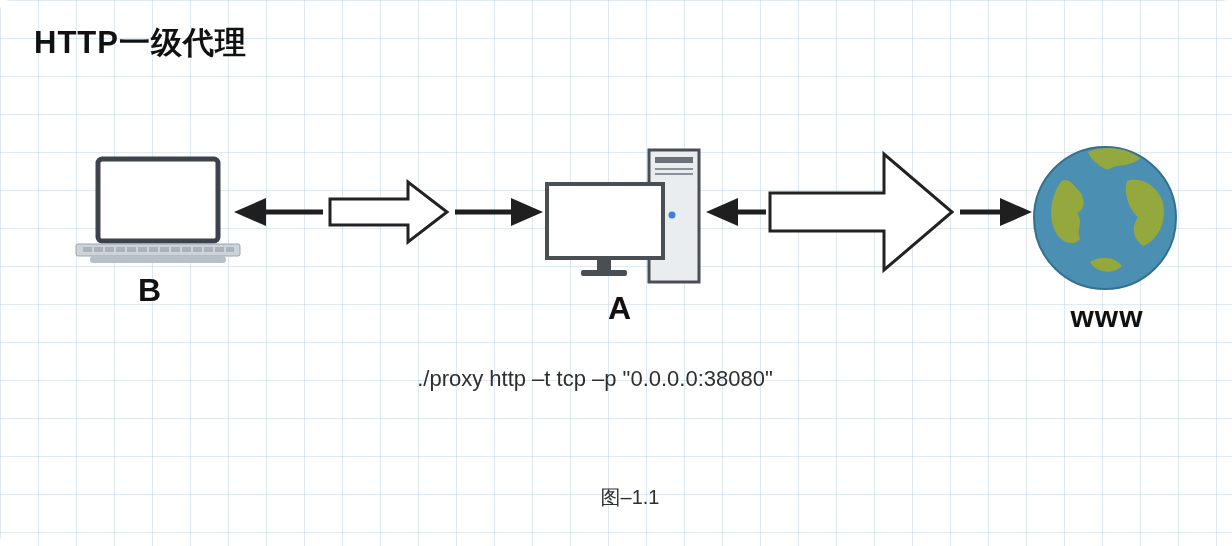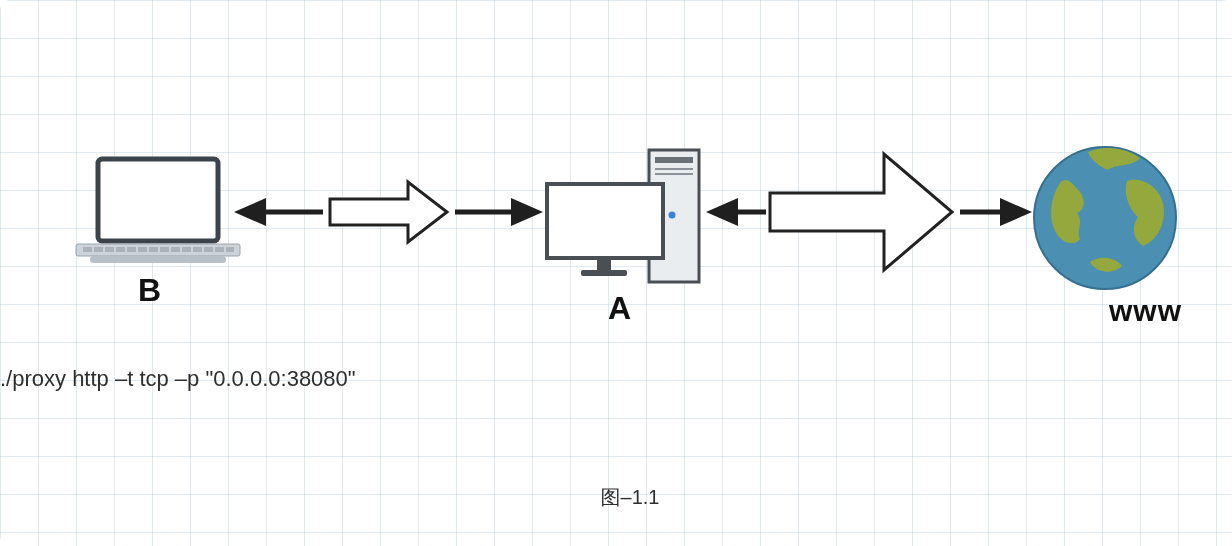--- a/index.html
+++ b/index.html
@@ -35,49 +35,50 @@
     color: #222222;
   }
   .node-label {
     font-size: 32px;
     font-weight: 600;
     color: #111111;
   }
   .label-b { left: 138px; top: 272px; }
   .label-a { left: 608px; top: 290px; }
   .label-www {
-    left: 1032px; top: 294px;
+    left: 1032px; top: 300px;
     width: 150px;
-    text-align: right;
+    text-align: center;
     font-weight: 700;
     font-size: 30px;
     letter-spacing: 1px;
   }
   .command {
     left: 0; top: 366px;
     width: 1190px;
-    text-align: left;
+    text-align: center;
     font-size: 22px;
     color: #2e2e2e;
   }
   .caption {
     left: 0; top: 484px;
     width: 1260px;
     text-align: center;
     font-size: 20px;
     color: #2e2e2e;
   }
   svg { display: block; }
   .layer { left: 0; top: 0; pointer-events: none; }
 </style>
 </head>
 <body>
 
 <div class="canvas">
 
+  <div class="abs title">HTTP一级代理</div>
 
   <svg class="abs layer" width="1232" height="546" viewBox="0 0 1232 546">
 
     <g>
       <line x1="260" y1="212" x2="323" y2="212" stroke="#1f1f1f" stroke-width="5"></line>
       <polygon points="234,212 266,198 266,226" fill="#1f1f1f"></polygon>
     </g>
 
     <g>
       <polygon points="330,199 408,199 408,182 447,212 408,242 408,225 330,225" fill="#ffffff" stroke="#222222" stroke-width="3" stroke-linejoin="miter"></polygon>

